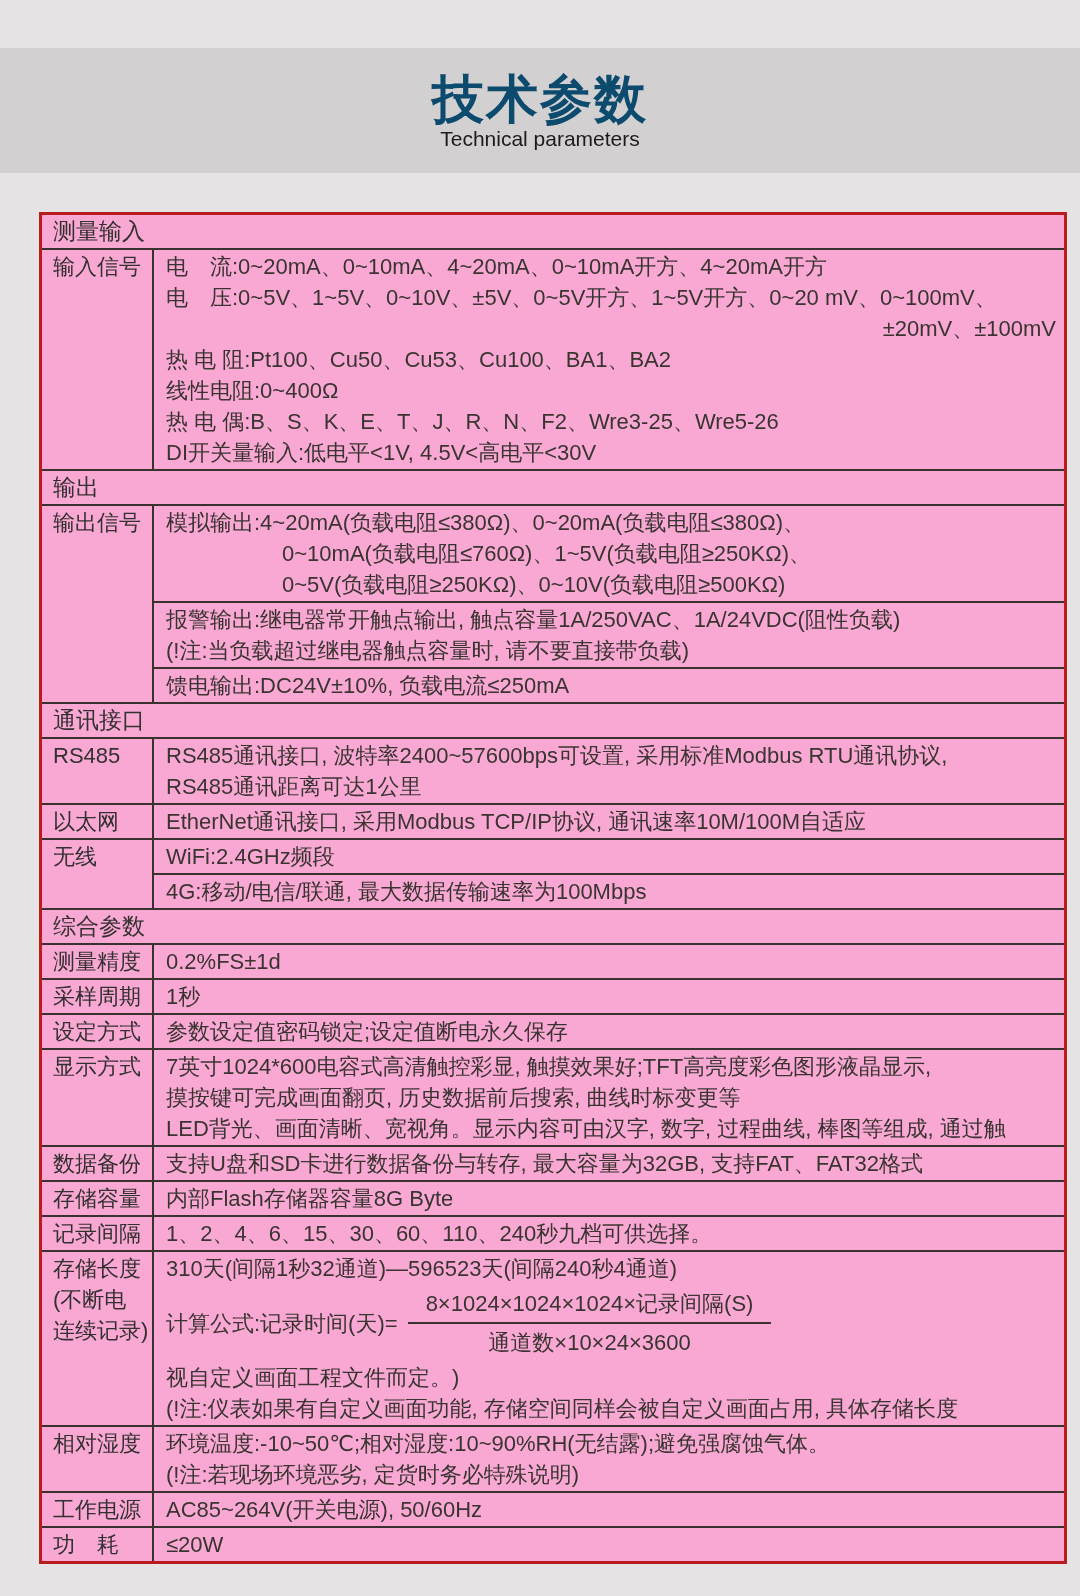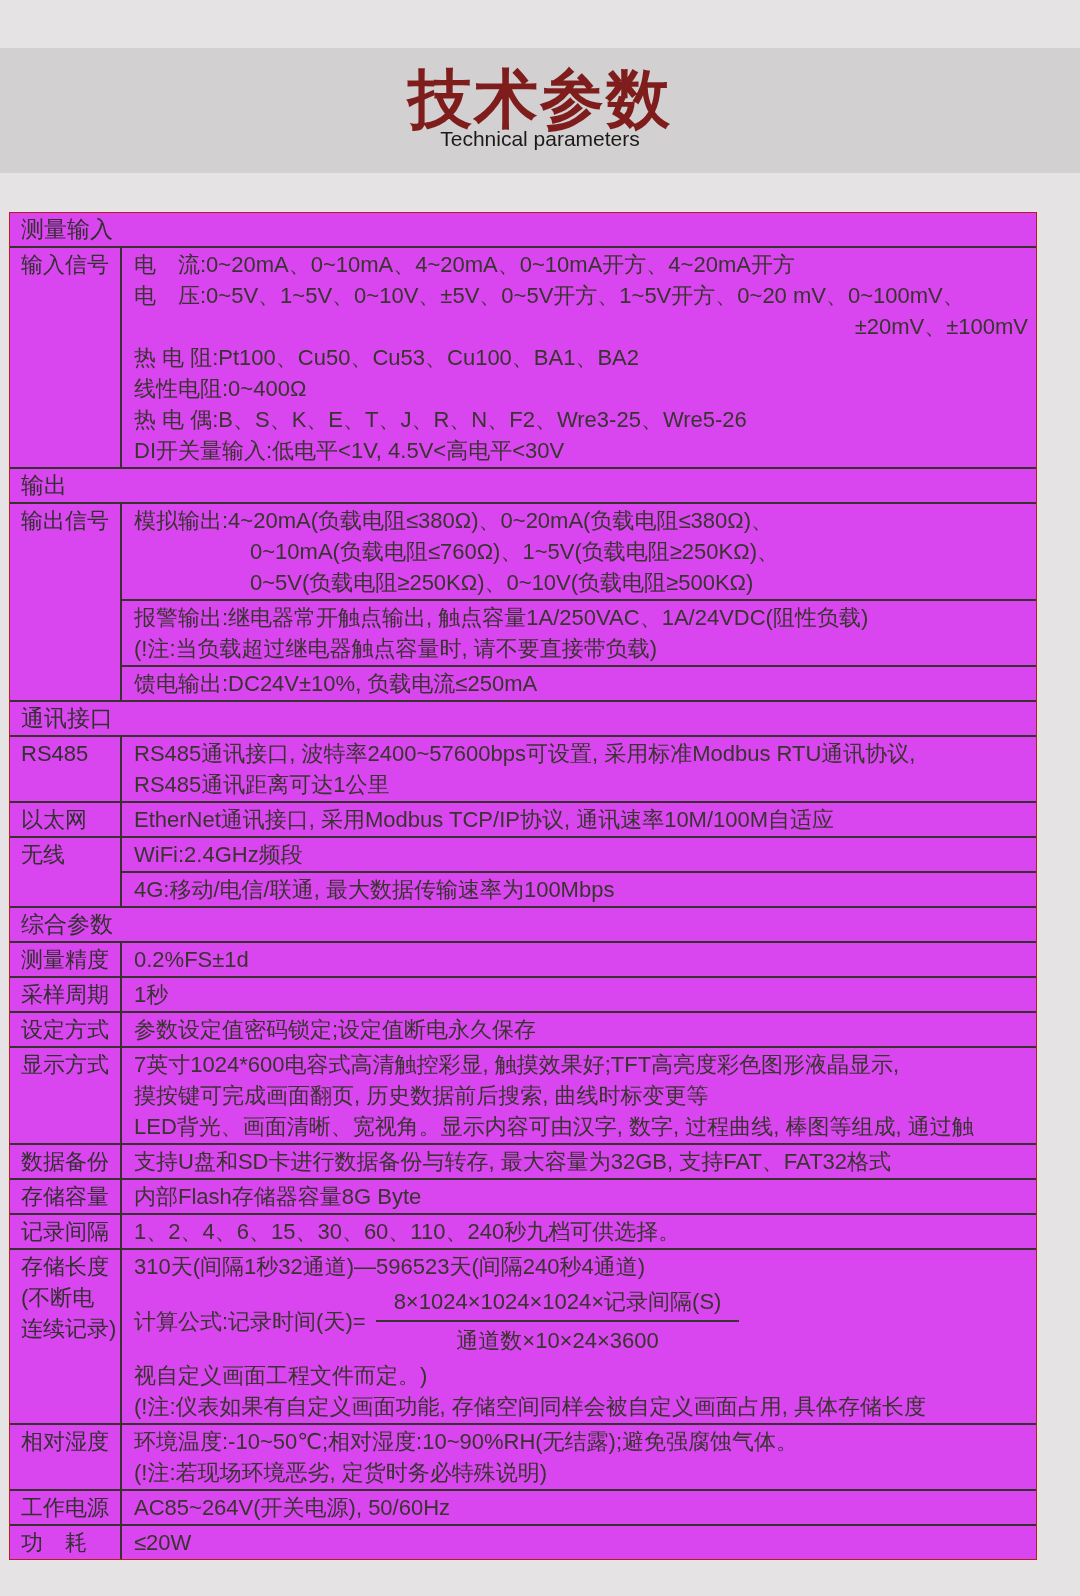--- a/index.html
+++ b/index.html
@@ -10,30 +10,30 @@
     color:#3a3431;
     position:relative;
     overflow:hidden;
   }
   .band{
     position:absolute;left:0;top:48px;width:1080px;height:125px;
     background:#d2d0d1;
     display:flex;flex-direction:column;align-items:center;justify-content:center;
   }
   .title{
-    font-size:64px;font-weight:700;color:#7f1d1d;letter-spacing:2px;line-height:56px;
+    font-size:52px;font-weight:700;color:#0c4a6e;letter-spacing:2px;line-height:56px;
   }
   .subtitle{
     font-size:21px;color:#1d1b1a;line-height:24px;margin-top:0px;
   }
   .spec-table{
-    position:absolute;left:9px;top:212px;width:1028px;
+    position:absolute;left:39px;top:212px;width:1028px;
     box-sizing:border-box;
-    border:1px solid #b91c1c;
-    background:#d946ef;
+    border:3px solid #b91c1c;
+    background:#f9a8d4;
     font-size:22px;line-height:31px;
   }
   .row{display:flex;}
   .row + .row, .sec-row + .row, .row + .sec-row, .sec-row + .sec-row{border-top:2px solid #393130;}
   .sec-row{padding:1px 10px 1px 11px;font-size:23px;color:#333030;}
   .lab{
     width:112px;flex:none;border-right:2px solid #393130;
     padding:1px 0 1px 11px;box-sizing:border-box;color:#333030;
   }
   .con{flex:1;min-width:0;display:flex;flex-direction:column;}

